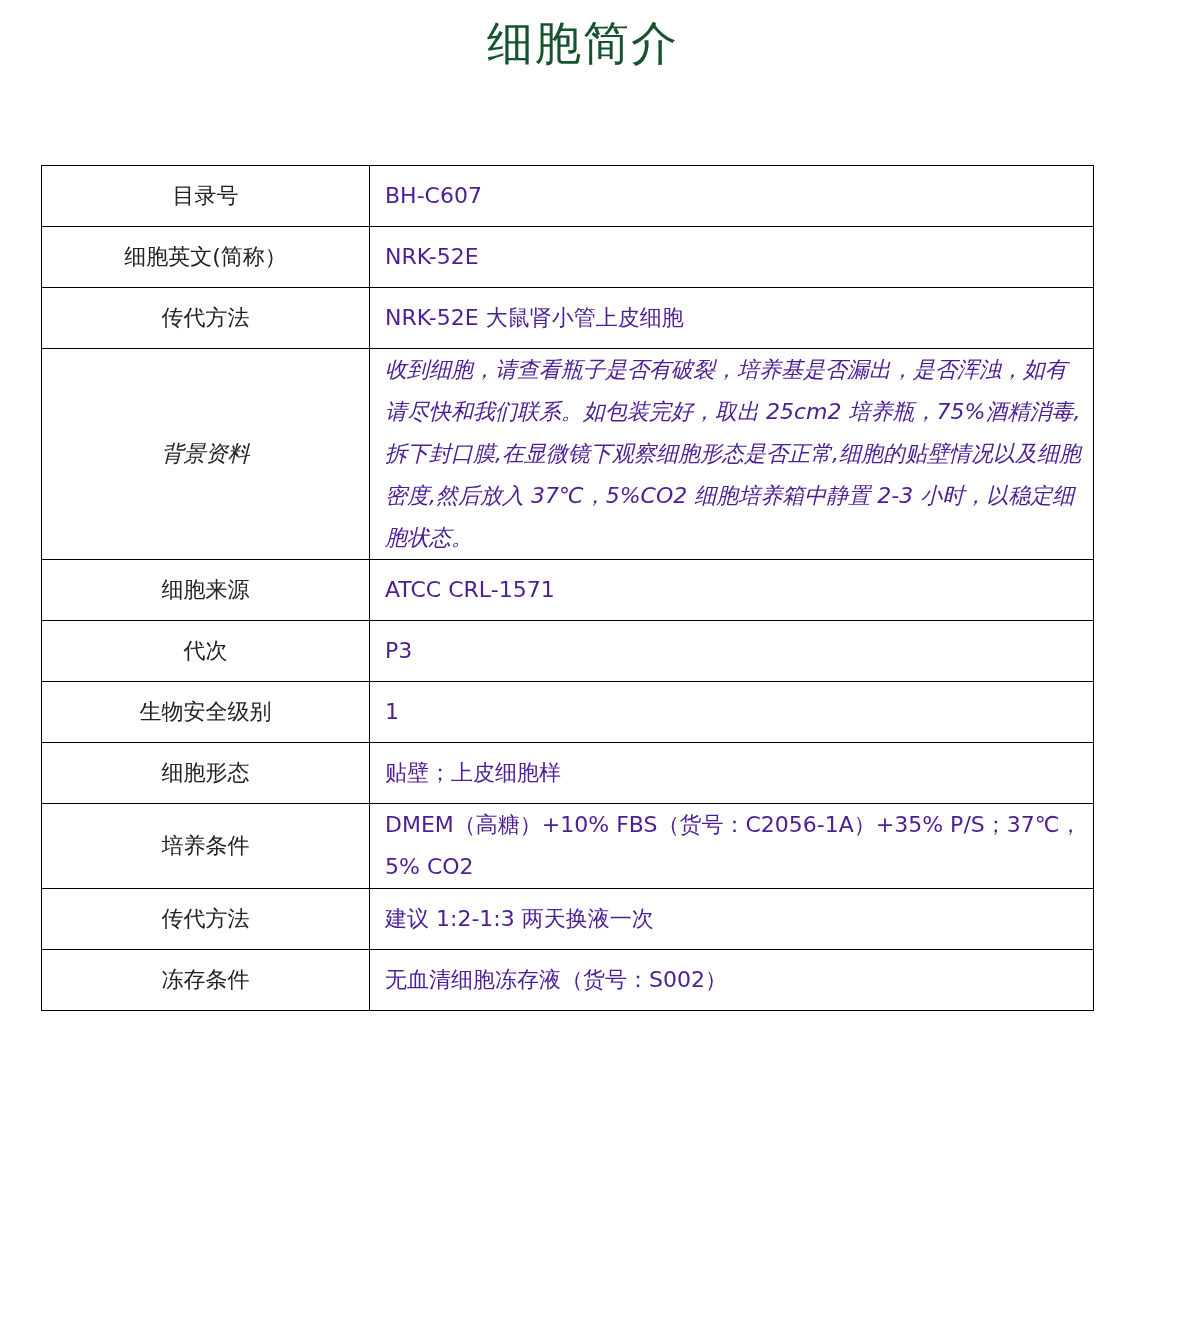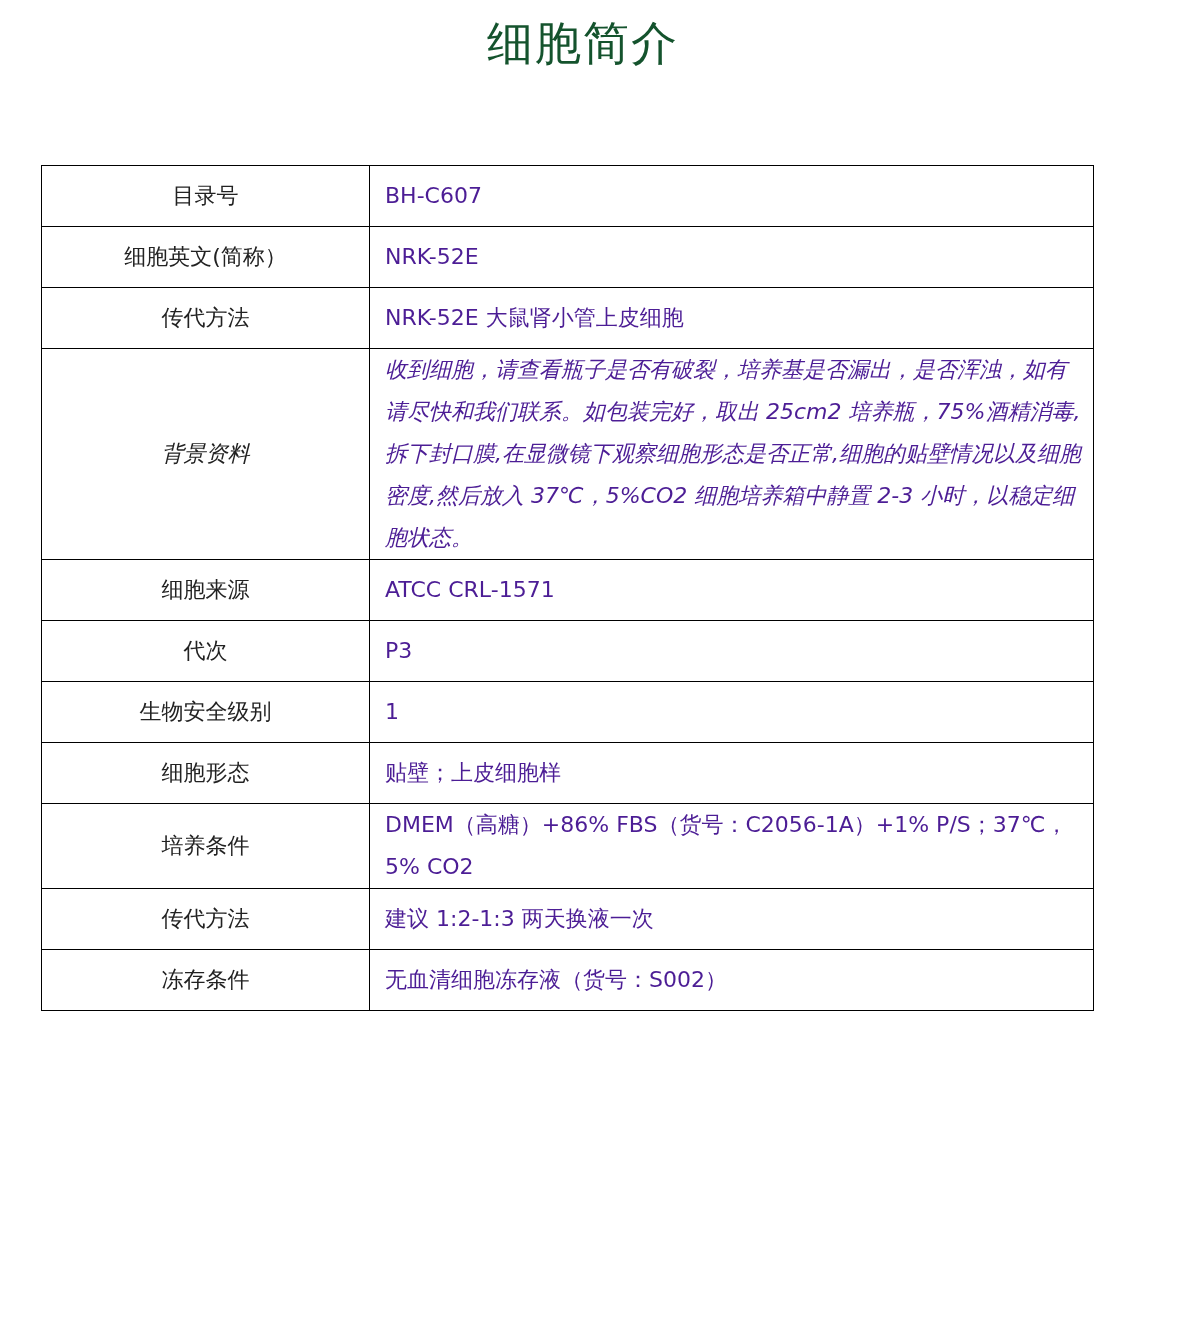--- a/index.html
+++ b/index.html
@@ -77,21 +77,21 @@
     <tr class="r62">
       <td class="label">生物安全级别</td>
       <td class="value">1</td>
     </tr>
     <tr class="r62">
       <td class="label">细胞形态</td>
       <td class="value">贴壁；上皮细胞样</td>
     </tr>
     <tr class="r85">
       <td class="label">培养条件</td>
-      <td class="value">DMEM（高糖）+86% FBS（货号：C2056-1A）+1% P/S；37℃，5% CO2</td>
+      <td class="value">DMEM（高糖）+10% FBS（货号：C2056-1A）+35% P/S；37℃，5% CO2</td>
     </tr>
     <tr class="r62">
       <td class="label">传代方法</td>
       <td class="value">建议 1:2-1:3  两天换液一次</td>
     </tr>
     <tr class="r62">
       <td class="label">冻存条件</td>
       <td class="value">无血清细胞冻存液（货号：S002）</td>
     </tr>
   </tbody>

